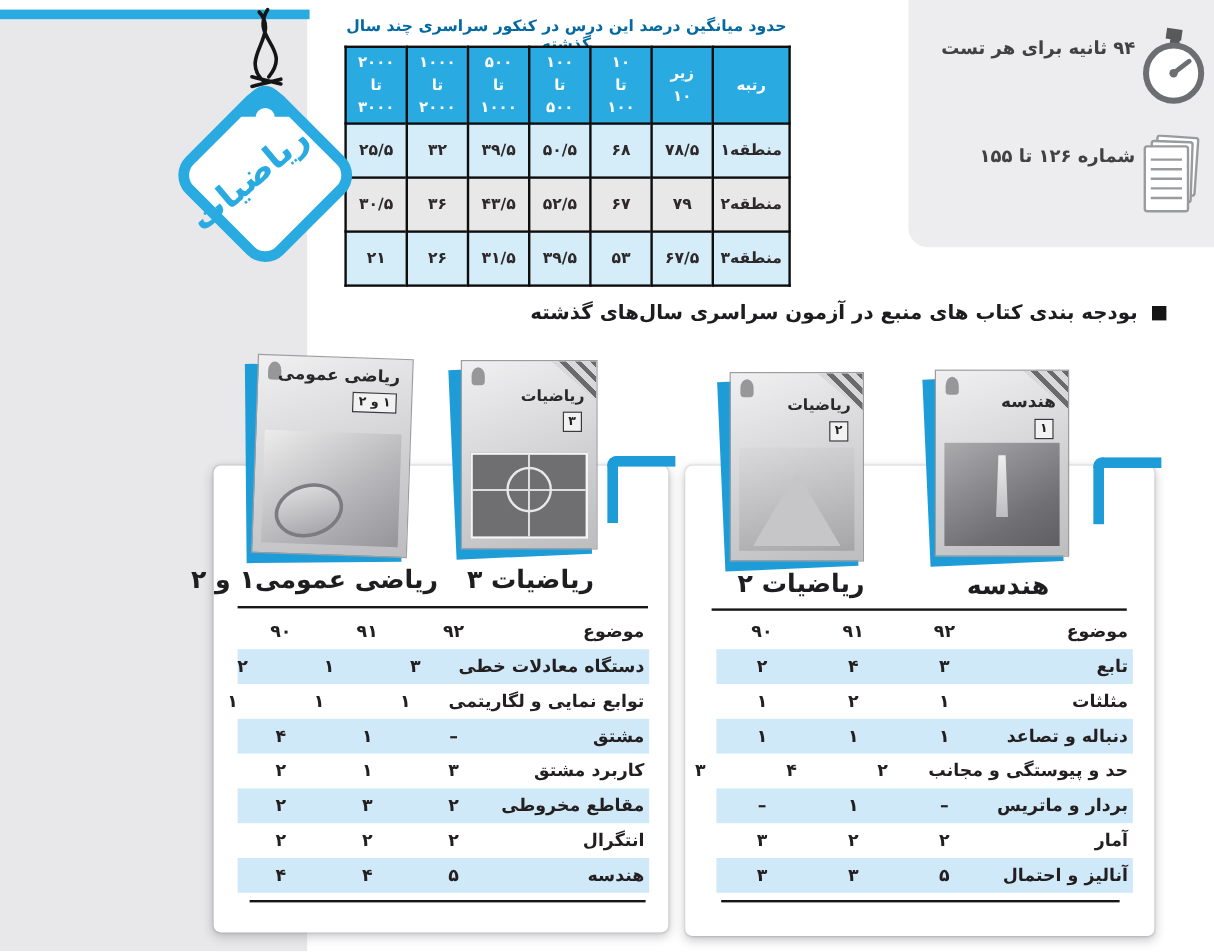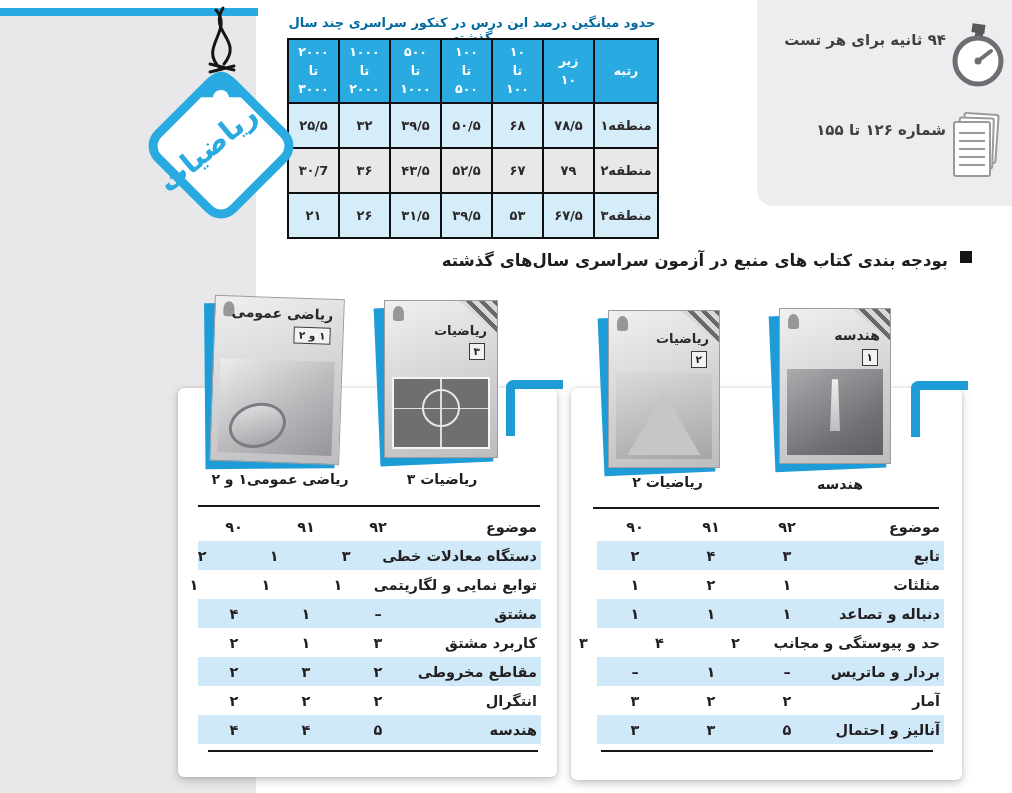--- a/index.html
+++ b/index.html
@@ -26,34 +26,34 @@
   .pt-title { position:absolute; left:287px; top:15px; width:370px; text-align:center; color:#0369a1; font-weight:bold; font-size:13px; }
   .ptable { position:absolute; left:287px; top:38px; width:370px; border-collapse:collapse; table-layout:fixed; direction:rtl; }
   .ptable th, .ptable td { border:2px solid #0e0e0e; text-align:center; vertical-align:middle; font-weight:bold; }
   .ptable thead th { background:#29abe2; color:#fff; font-size:12.5px; line-height:1.5; white-space:pre-line; height:64px; padding:2px 0; }
   .ptable tbody td { font-size:13px; color:#2d292a; height:45px; }
   tr.alt-blue td { background:#d5ecf9; }
   tr.alt-gray td { background:#e8e8e8; }
   col.c-rank { width:64px; } col.c-val { width:51px; }
 
   
-  .sec-head { position:absolute; right:40px; top:251px; display:flex; align-items:flex-start; gap:12px; font-size:16.5px; font-weight:bold; color:#1d1d1f; direction:rtl; }
+  .sec-head { position:absolute; right:40px; top:251px; display:flex; align-items:center; gap:12px; font-size:16.5px; font-weight:bold; color:#1d1d1f; direction:rtl; }
   .bullet { width:12px; height:12px; background:#151515; flex:none; }
 
   
   .card { position:absolute; background:#fff; border-radius:6px; box-shadow:0 3px 9px rgba(60,60,70,.30), 0 0 2px rgba(60,60,70,.22); z-index:2; }
   .card-left { left:178px; top:388px; width:379px; height:389px; }
   .card-right { left:571px; top:388px; width:391px; height:392px; }
   .bracket { position:absolute; width:57px; height:56px; border-top:9px solid #1e9cd7; border-left:9px solid #1e9cd7; border-radius:8px 0 0 0; z-index:3; }
   .bracket-left { left:506px; top:380px; }
   .bracket-right { left:911px; top:381px; }
 
   .rule { position:absolute; border-top:2px solid #161616; }
 
-  .blabel { position:absolute; font-size:14px; font-weight:bold; color:#1e1e20; text-align:center; z-index:4; white-space:nowrap; }
+  .blabel { position:absolute; font-size:21px; font-weight:bold; color:#1e1e20; text-align:center; z-index:4; white-space:nowrap; }
 
   
   .ctable { position:absolute; top:124px; direction:rtl; color:#231f20; }
   .card-left .ctable { left:20px; right:16px; }
   .card-right .ctable { left:26px; right:18px; }
   .trow { display:flex; align-items:center; height:29px; font-size:14.5px; font-weight:bold; direction:rtl; }
   .trow .tlabel { flex:1; text-align:right; padding-right:4px; white-space:nowrap; }
   .trow .tval { flex:none; text-align:center; }
   .card-left .tval { width:72px; }
   .card-right .tval { width:76px; }
@@ -187,21 +187,21 @@
         <td>۳۲</td>
         <td>۲۵/۵</td>
       </tr>
       <tr class="alt-gray">
         <td>منطقه۲</td>
         <td>۷۹</td>
         <td>۶۷</td>
         <td>۵۲/۵</td>
         <td>۴۳/۵</td>
         <td>۳۶</td>
-        <td>۳۰/7</td>
+        <td>۳۰/۵</td>
       </tr>
       <tr class="alt-blue">
         <td>منطقه۳</td>
         <td>۶۷/۵</td>
         <td>۵۳</td>
         <td>۳۹/۵</td>
         <td>۳۱/۵</td>
         <td>۲۶</td>
         <td>۲۱</td>
       </tr>

